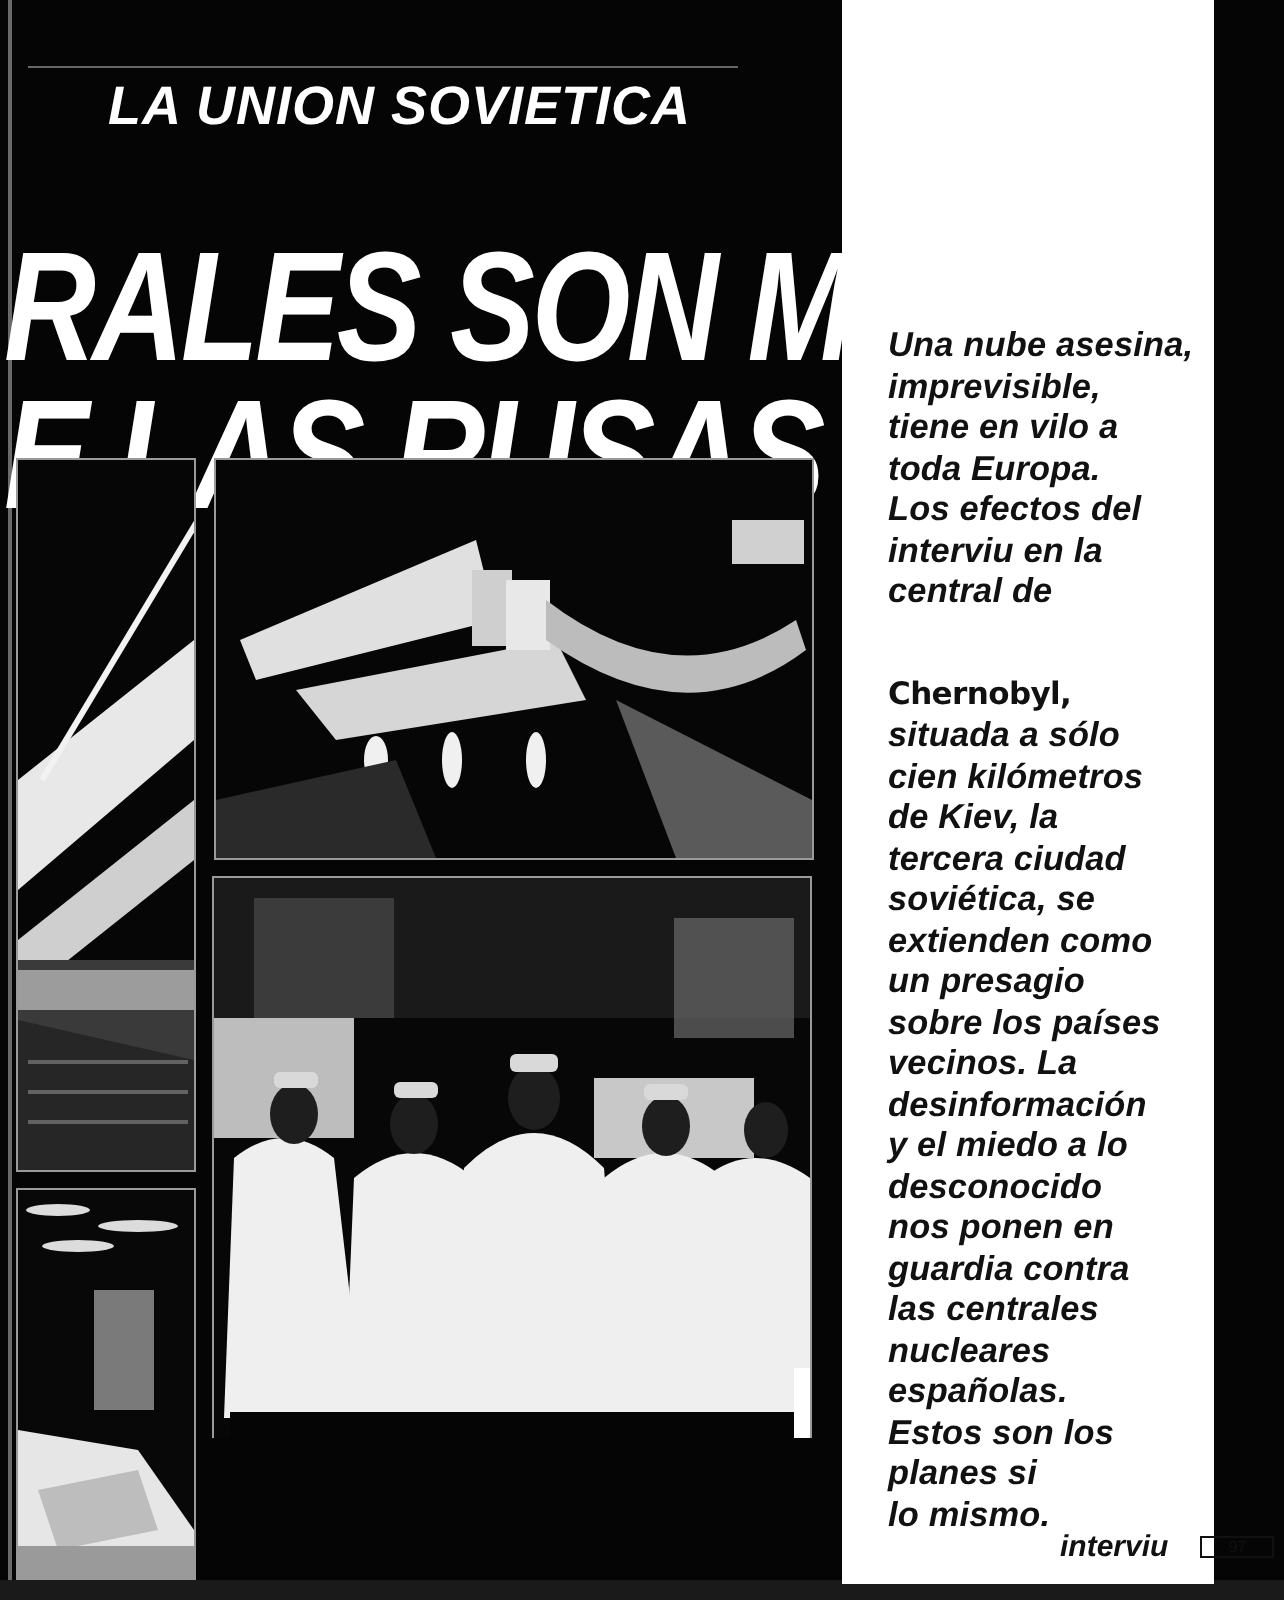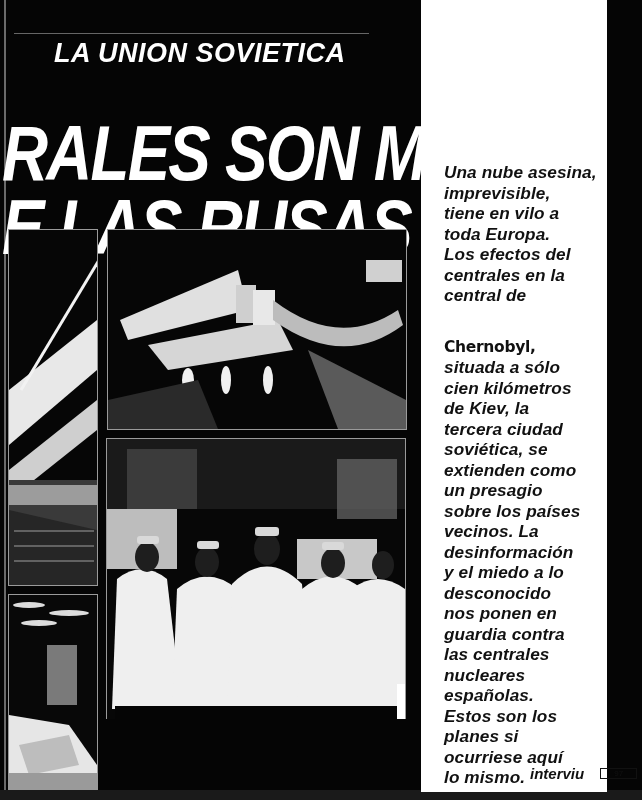--- a/index.html
+++ b/index.html
@@ -128,21 +128,21 @@
     <rect x="290" y="245" width="8" height="35" fill="#ffffff"></rect>
   </svg>
 </div>
 
 <div class="text-col">
   <span class="line">Una nube asesina,</span>
   <span class="line">imprevisible,</span>
   <span class="line">tiene en vilo a</span>
   <span class="line">toda Europa.</span>
   <span class="line">Los efectos del</span>
-  <span class="line">centrales en la</span>
+  <span class="line">interviu en la</span>
   <span class="line">central de</span>
   <span class="line heavy">Chernobyl,</span>
   <span class="line">situada a sólo</span>
   <span class="line">cien kilómetros</span>
   <span class="line">de Kiev, la</span>
   <span class="line">tercera ciudad</span>
   <span class="line">soviética, se</span>
   <span class="line">extienden como</span>
   <span class="line">un presagio</span>
   <span class="line">sobre los países</span>
@@ -150,20 +150,19 @@
   <span class="line">desinformación</span>
   <span class="line">y el miedo a lo</span>
   <span class="line">desconocido</span>
   <span class="line">nos ponen en</span>
   <span class="line">guardia contra</span>
   <span class="line">las centrales</span>
   <span class="line">nucleares</span>
   <span class="line">españolas.</span>
   <span class="line">Estos son los</span>
   <span class="line">planes si</span>
-  <span class="line">ocurriese aquí</span>
   <span class="line">lo mismo.</span>
 </div>
 
 <div class="footer">
   <span class="brand">interviu</span>
   <span class="page-num">97</span>
 </div>
 
 </body></html>

